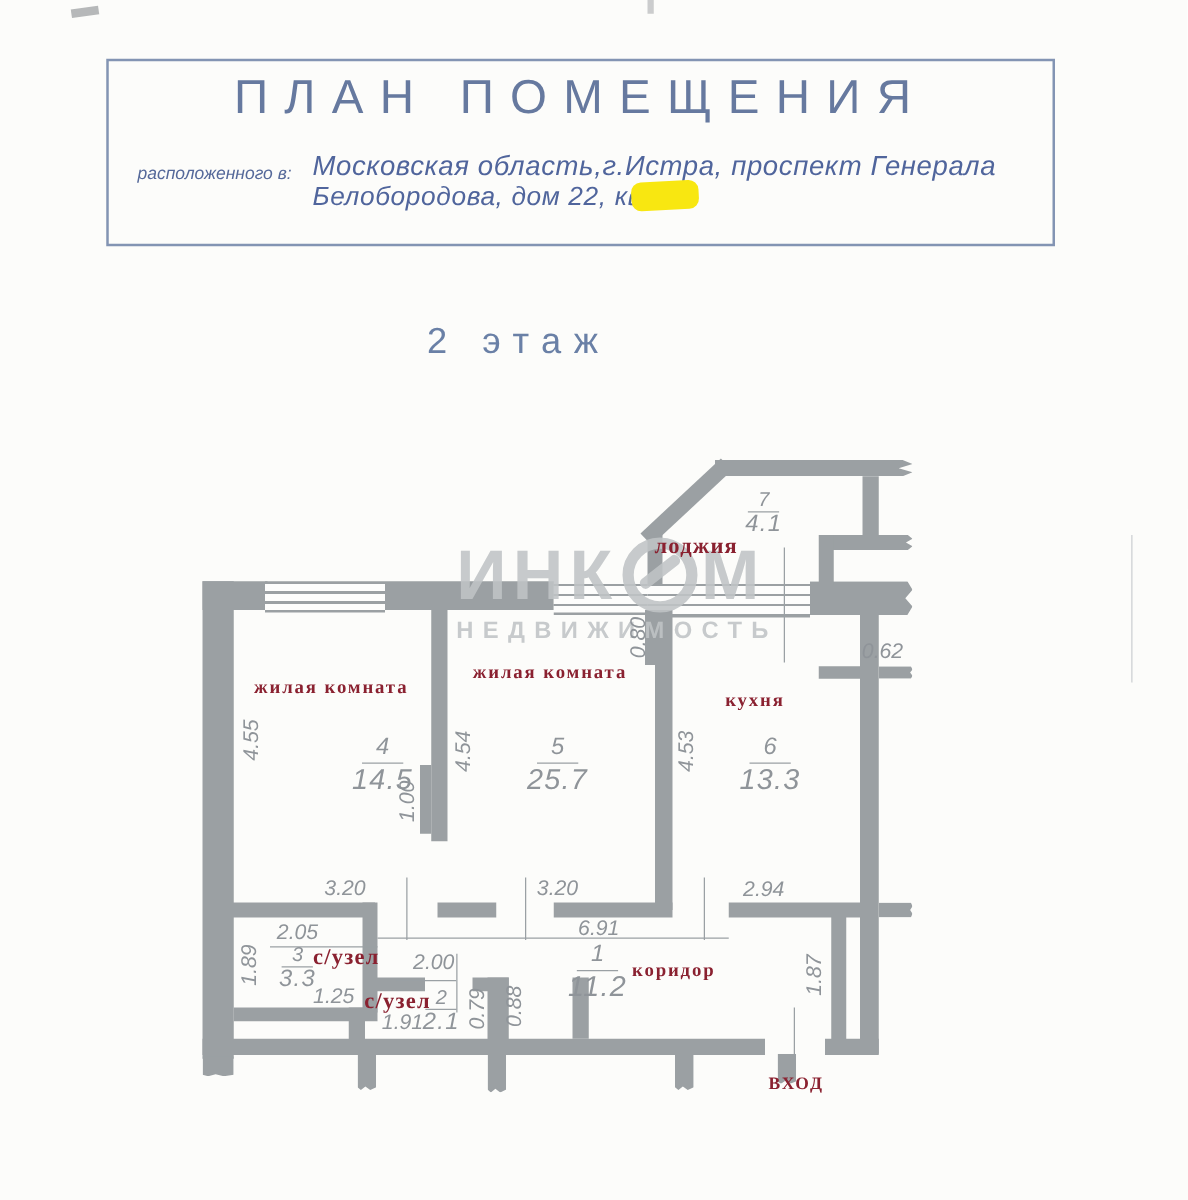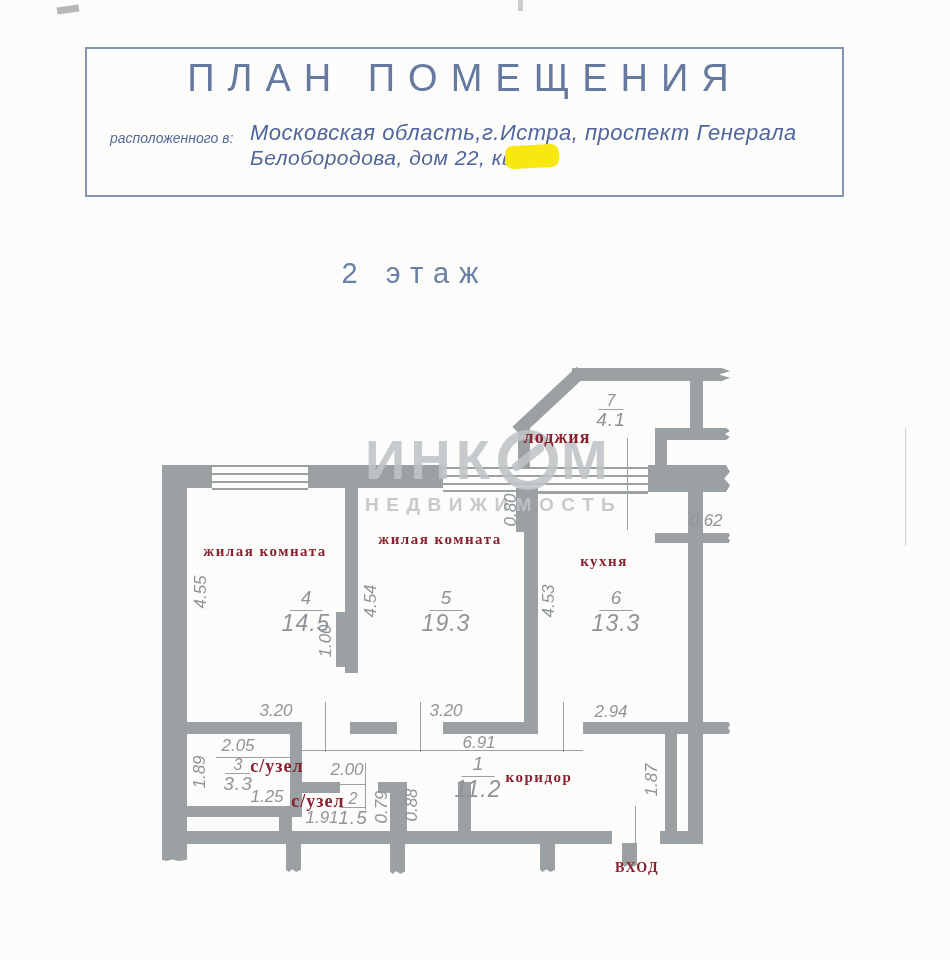--- a/index.html
+++ b/index.html
@@ -164,37 +164,37 @@
     <span class="rlabel sm" style="left:318px;top:801px">с/узел</span>
     <span class="rlabel" style="left:539px;top:777px">коридор</span>
     <span class="rlabel caps" style="left:637px;top:868px">вход</span>
 
     <div class="frac" style="left:306px;top:588px">
       <span class="n">4</span>
       <span class="a">14.5</span>
     </div>
     <div class="frac" style="left:446px;top:588px">
       <span class="n">5</span>
-      <span class="a">19.3</span>
+      <span class="a">25.7</span>
     </div>
     <div class="frac" style="left:616px;top:588px">
       <span class="n">6</span>
       <span class="a">13.3</span>
     </div>
     <div class="frac small" style="left:611px;top:392px">
       <span class="n">7</span>
       <span class="a">4.1</span>
     </div>
     <div class="frac small" style="left:238px;top:756px">
       <span class="n">3</span>
       <span class="a">3.3</span>
     </div>
     <div class="frac small" style="left:353px;top:790px">
       <span class="n">2</span>
-      <span class="a">1.5</span>
+      <span class="a">2.1</span>
     </div>
     <div class="frac" style="left:478px;top:754px">
       <span class="n">1</span>
       <span class="a">11.2</span>
     </div>
 
   </div>
 </div>
 
 </body></html>

